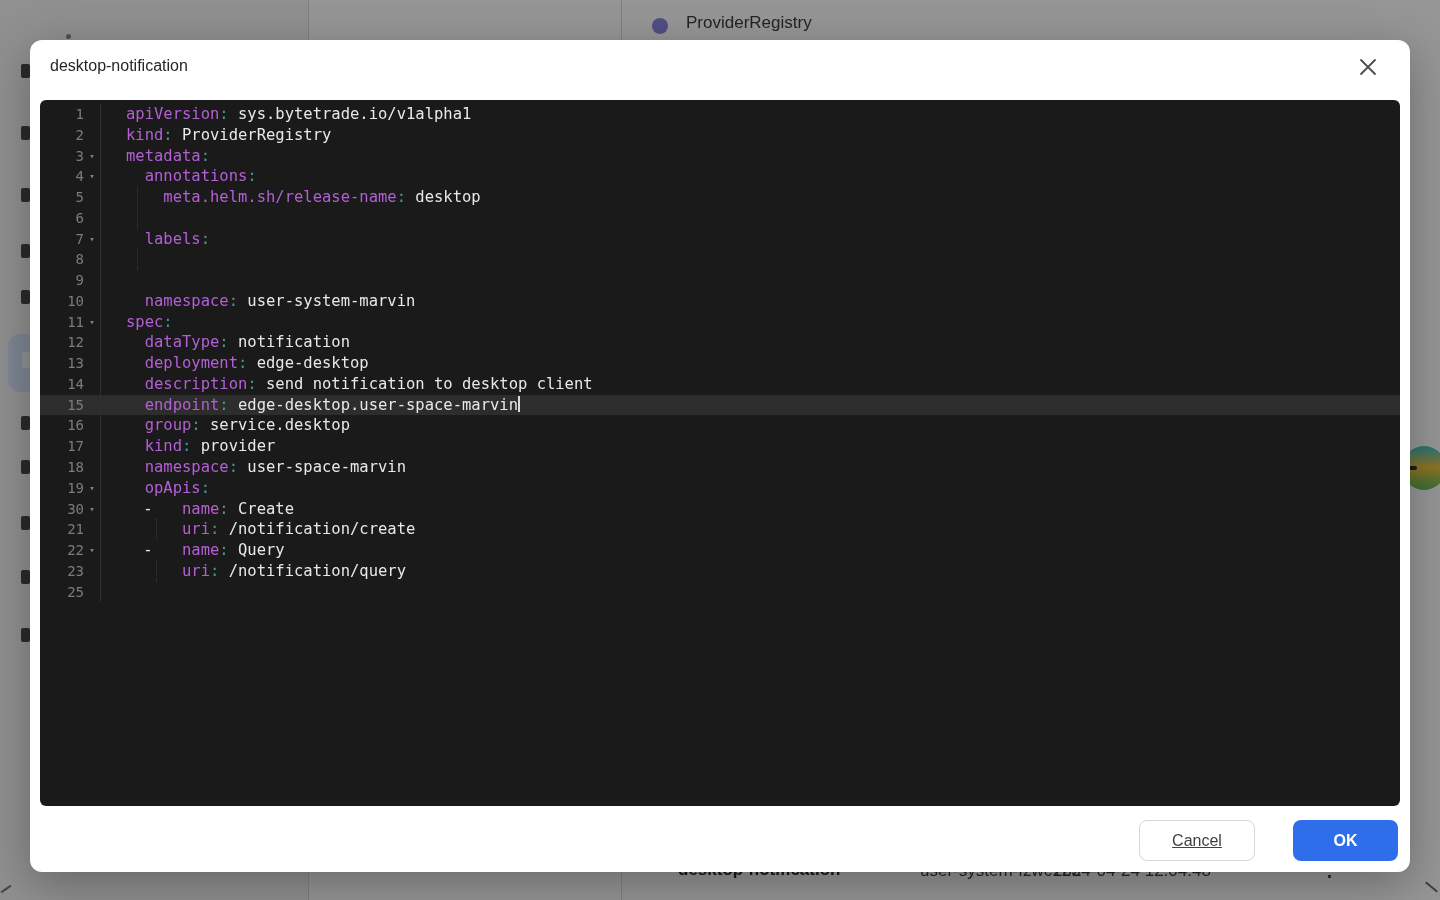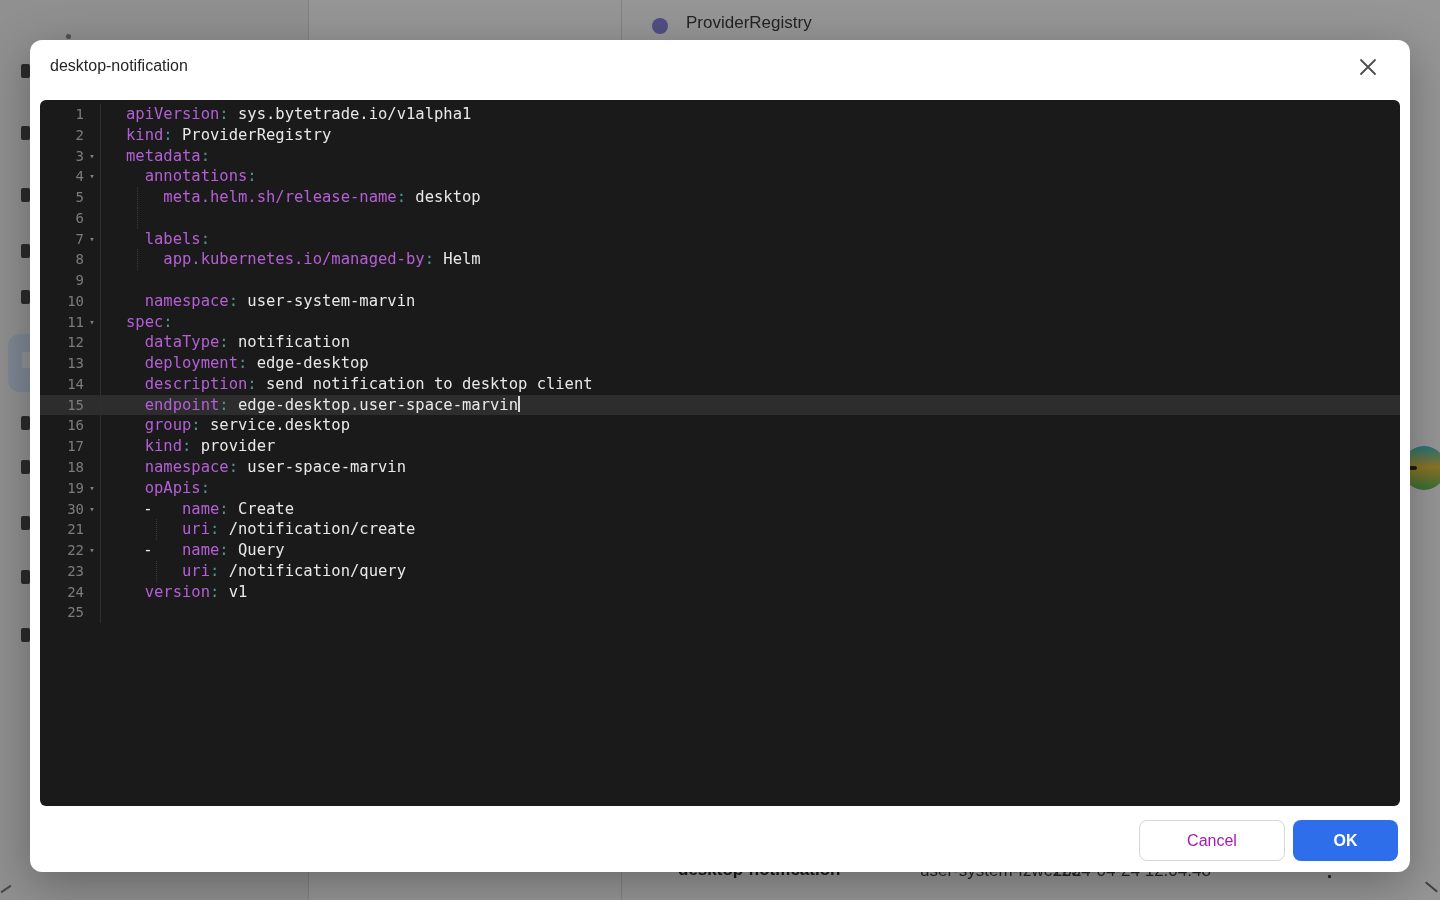--- a/index.html
+++ b/index.html
@@ -65,22 +65,22 @@
   .tok-colon { color:var(--ed-colon,#4A9693); }
   .tok-val { color:var(--ed-val,#E8E8E8); }
   .cursor { display:inline-block; width:2px; height:16px; background:#DADADA;
             vertical-align:-2px; }
   .guide { position:absolute; top:0; bottom:0; width:0;
            border-left:1px dotted #3A3A3A; }
 
   
   .btn { position:absolute; top:780px; height:41px; border-radius:8px; font-size:16px;
          font-weight:500; cursor:pointer; font-family:"Liberation Sans", sans-serif; }
-  .btn-cancel { left:1109px; width:146px; background:#ffffff;
-                border:1px solid #D6D6D6; color:#a21caf; }
+  .btn-cancel { left:1109px; width:116px; background:#ffffff;
+                border:1px solid #D6D6D6; color:#404040;text-decoration:underline; }
   .btn-ok { left:1263px; width:105px; background:var(--accent,#2F6EEA);
             border:none; color:#ffffff; font-weight:600; }
 </style>
 </head>
 <body>
 
 <div id="backdrop">
   <div class="bg-sidebar"></div>
   <div class="bg-divider"></div>
   <div class="bg-dot"></div>
@@ -180,21 +180,20 @@
             <span class="num">7</span>
             <span class="fold">▾</span>
           </div>
           <div class="code"><span>  </span><span class="tok-key">labels</span><span class="tok-colon">:</span></div>
         </div>
         <div class="row">
           <div class="gutter">
             <span class="num">8</span>
             <span class="fold"></span>
           </div>
-          <div class="code"><span>    </span><span class="tok-key">app.kubernetes.io/managed-by</span><span class="tok-colon">:</span><span class="tok-val"> Helm</span></div>
           <div class="guide" style="left: 97.36px;"></div>
         </div>
         <div class="row">
           <div class="gutter">
             <span class="num">9</span>
             <span class="fold"></span>
           </div>
         </div>
         <div class="row">
           <div class="gutter">
@@ -288,27 +287,20 @@
           </div>
           <div class="code"><span>    </span><span class="tok-val">- </span><span class="tok-key">name</span><span class="tok-colon">:</span><span class="tok-val"> Query</span></div>
         </div>
         <div class="row">
           <div class="gutter">
             <span class="num">23</span>
             <span class="fold"></span>
           </div>
           <div class="code"><span>      </span><span class="tok-key">uri</span><span class="tok-colon">:</span><span class="tok-val"> /notification/query</span></div>
           <div class="guide" style="left: 116.04px;"></div>
-        </div>
-        <div class="row">
-          <div class="gutter">
-            <span class="num">24</span>
-            <span class="fold"></span>
-          </div>
-          <div class="code"><span>  </span><span class="tok-key">version</span><span class="tok-colon">:</span><span class="tok-val"> v1</span></div>
         </div>
         <div class="row">
           <div class="gutter">
             <span class="num">25</span>
             <span class="fold"></span>
           </div>
           <div class="code"></div>
         </div>
       </div>
   </div>

